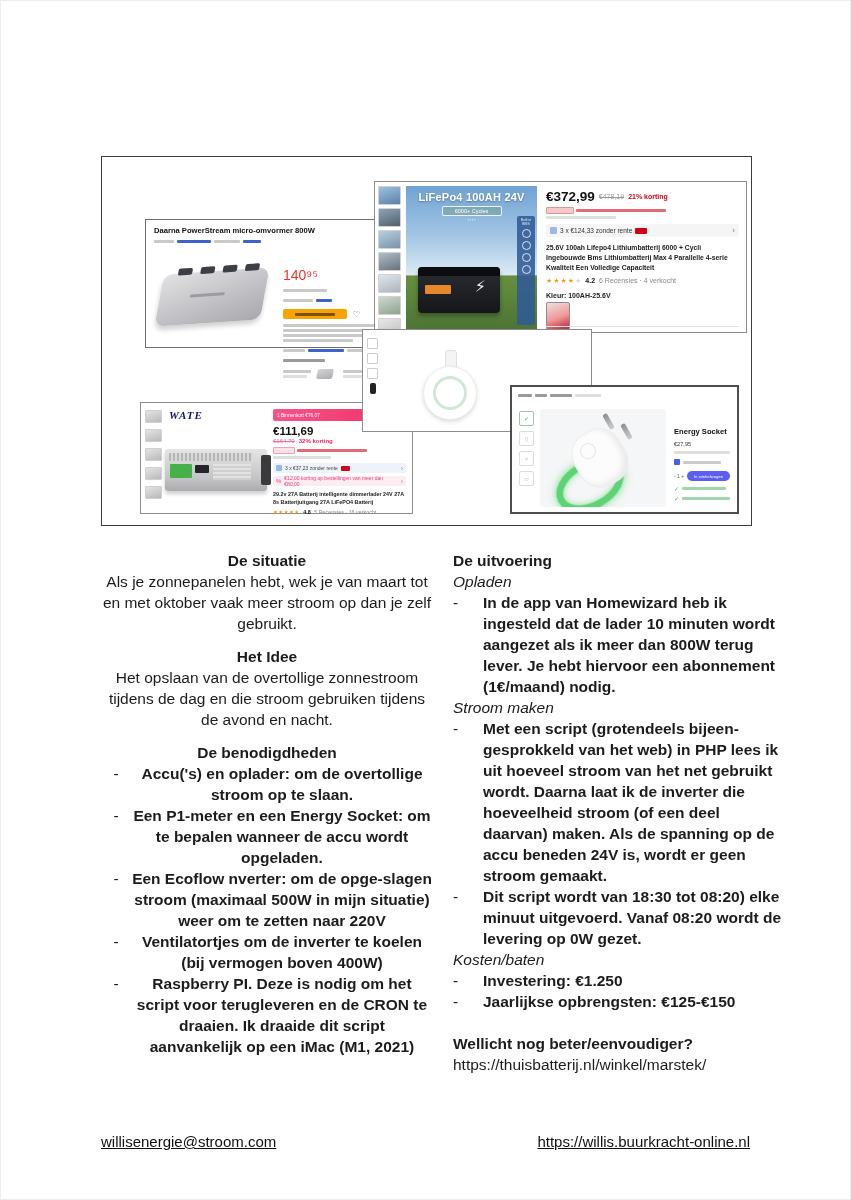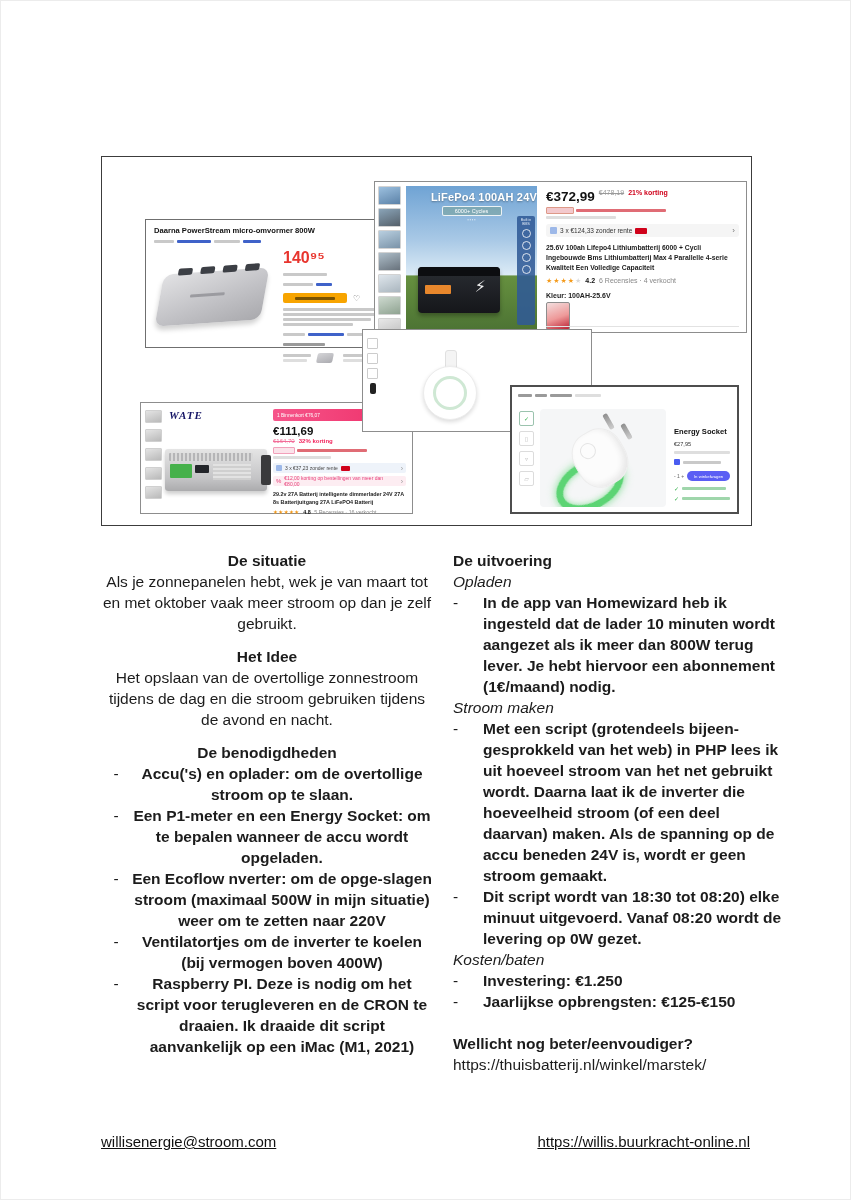--- a/index.html
+++ b/index.html
@@ -30,31 +30,31 @@
   .sk.lite{background:#dedede;}
   .sk.blue{background:#3f62c9;}
   .sk.red{background:#e06c75;}
   .sk.green{background:#9fd6ab;}
 
   
   .bat{left:272px;top:24px;width:373px;height:152px;border:1px solid #8d8d8d;z-index:2;}
   .bat-thumbs{position:absolute;left:3px;top:4px;width:23px;display:flex;flex-direction:column;gap:3px;}
   .bat-thumbs .th{height:17px;border:1px solid #d2d2d2;border-radius:1px;}
   .bat-hero{position:absolute;left:31px;top:4px;width:131px;height:143px;background:linear-gradient(180deg,#6fa3d4 0%,#a9c9e6 38%,#dcebf6 62%,#66903f 63%,#4d7434 100%);overflow:hidden;}
-  .bat-head{margin-top:5px;text-align:right;color:#fff;font-weight:bold;font-size:11px;letter-spacing:.2px;text-shadow:0 1px 2px rgba(0,0,0,.35);}
+  .bat-head{margin-top:5px;text-align:center;color:#fff;font-weight:bold;font-size:11px;letter-spacing:.2px;text-shadow:0 1px 2px rgba(0,0,0,.35);}
   .bat-badge{width:58px;margin:3px auto 0;text-align:center;color:#fff;font-size:5.5px;border:1px solid rgba(255,255,255,.85);background:rgba(110,150,110,.35);border-radius:2px;padding:1px 0;}
   .bat-sub{text-align:center;color:rgba(255,255,255,.85);font-size:3.5px;margin-top:2px;}
   .bat-box{position:absolute;left:12px;bottom:16px;width:82px;height:46px;background:linear-gradient(180deg,#2a2d33,#15161a);border-radius:4px;box-shadow:0 3px 4px rgba(0,0,0,.3);}
   .bat-box .cap{position:absolute;left:0;top:0;right:0;height:9px;background:#0c0d10;border-radius:4px 4px 0 0;}
   .bat-box .scr{position:absolute;left:7px;top:18px;width:26px;height:9px;background:#e8872c;border-radius:1px;}
   .bat-box .bolt{position:absolute;right:14px;top:10px;color:#f2f2f2;font-size:16px;}
   .bat-strip{position:absolute;right:2px;top:30px;bottom:4px;width:18px;background:rgba(48,90,150,.88);border-radius:2px;color:#dfe9f5;font-size:3.5px;text-align:center;padding-top:2px;box-sizing:border-box;}
   .bat-strip .ic{width:7px;height:7px;border:1px solid rgba(255,255,255,.8);border-radius:50%;margin:3px auto;}
   .bat-info{position:absolute;left:171px;top:7px;right:7px;}
-  .bat-price-row{display:flex;align-items:flex-start;gap:4px;}
+  .bat-price-row{display:flex;align-items:center;gap:4px;}
   .bat-price{font-size:13.5px;font-weight:bold;color:#111;}
   .bat-old{font-size:7px;color:#9a9a9a;text-decoration:line-through;}
   .bat-disc{font-size:7px;color:#d0021b;font-weight:bold;}
   .bat-mini1{display:flex;align-items:center;gap:2px;margin-top:3px;}
   .bat-mini1 .tag{width:26px;height:5px;background:#f3c9cd;border:1px solid #d98;border-radius:1px;}
   .bat-install{margin-top:5px;background:#f5f5f5;border-radius:3px;height:13px;display:flex;align-items:center;gap:3px;padding:0 4px;font-size:6.5px;color:#333;}
   .bat-install .bic{width:7px;height:7px;background:#9db8e8;border-radius:1px;flex:none;}
   .bat-install .new{width:12px;height:6px;background:#d0021b;border-radius:1px;flex:none;}
   .bat-install .chev{margin-left:auto;color:#777;font-size:8px;}
   .bat-title{margin-top:6px;font-size:6.8px;font-weight:bold;color:#1b1b1b;line-height:1.45;}
@@ -69,21 +69,21 @@
   
   .eco{left:43px;top:62px;width:243px;height:129px;border:1px solid #6f6f6f;z-index:1;padding:6px 8px;}
   .eco-title{font-size:7.6px;font-weight:bold;color:#111;}
   .eco-sub{display:flex;gap:3px;margin-top:3px;}
   .eco-body{display:flex;margin-top:4px;}
   .eco-devwrap{width:125px;height:86px;position:relative;flex:none;}
   .eco-dev{position:absolute;left:6px;top:22px;width:104px;height:52px;background:linear-gradient(160deg,#e2e2e4 0%,#c2c2c6 55%,#a9a9ad 100%);border-radius:9px;transform:skewX(-14deg) rotate(-4deg);box-shadow:0 4px 5px rgba(0,0,0,.18);}
   .eco-dev .tab{position:absolute;top:-5px;width:14px;height:7px;background:#3c3f45;border-radius:2px;}
   .eco-dev .lbl{position:absolute;left:30px;top:22px;width:34px;height:3px;background:#9b9ba0;border-radius:1px;}
   .eco-info{flex:1;padding-left:4px;}
-  .eco-price{color:#e8352e;font-weight:bold;font-size:16px;}
+  .eco-price{color:#e8352e;font-weight:normal;font-size:14px;margin-top:18px;}
   .eco-opt{display:flex;align-items:center;gap:3px;margin-top:3px;}
   .eco-opt .radio{width:6px;height:6px;border:1px solid #999;border-radius:50%;margin-left:auto;}
   .eco-opt .bluebox{width:12px;height:7px;background:#1a43d8;border-radius:1px;margin-left:auto;}
   .eco-btnrow{display:flex;align-items:center;gap:6px;margin-top:5px;}
   .eco-btn{width:64px;height:10px;background:#f7a400;border-radius:2px;display:flex;align-items:center;justify-content:center;color:#4d2c00;font-size:4.5px;}
   .eco-heart{color:#777;font-size:8px;}
   .eco-bullets{margin-top:5px;}
   .eco-packs{display:flex;gap:10px;margin-top:6px;}
   .eco-pack{display:flex;gap:4px;align-items:center;}
   .eco-pack .pimg{width:16px;height:10px;background:linear-gradient(160deg,#d5d5d8,#ababb0);border-radius:2px;transform:skewX(-12deg);}

